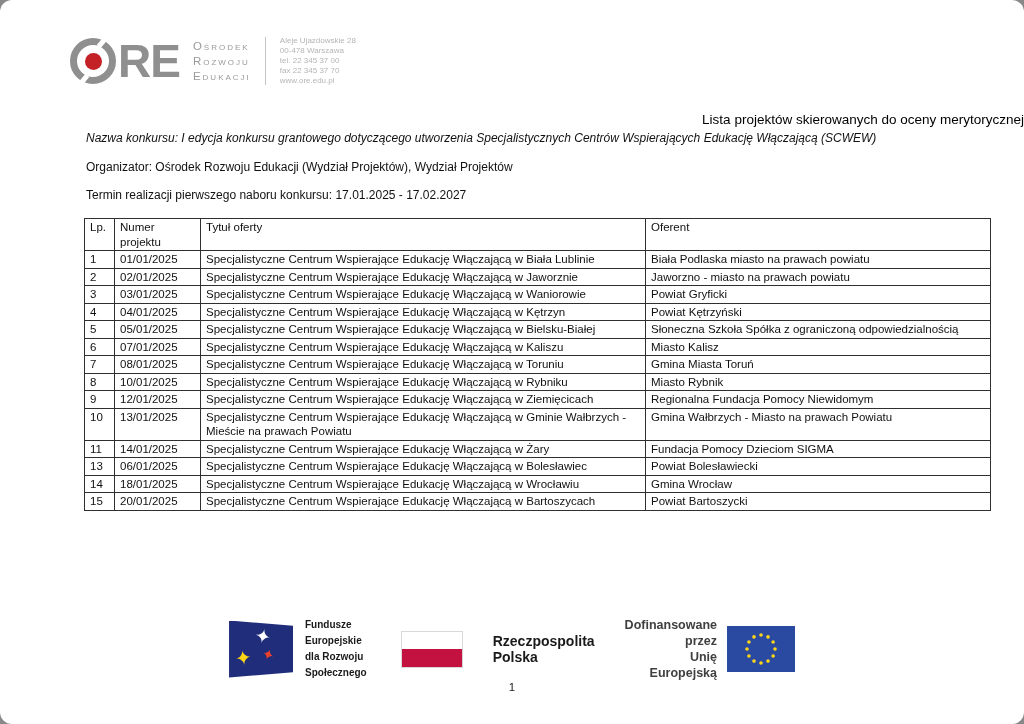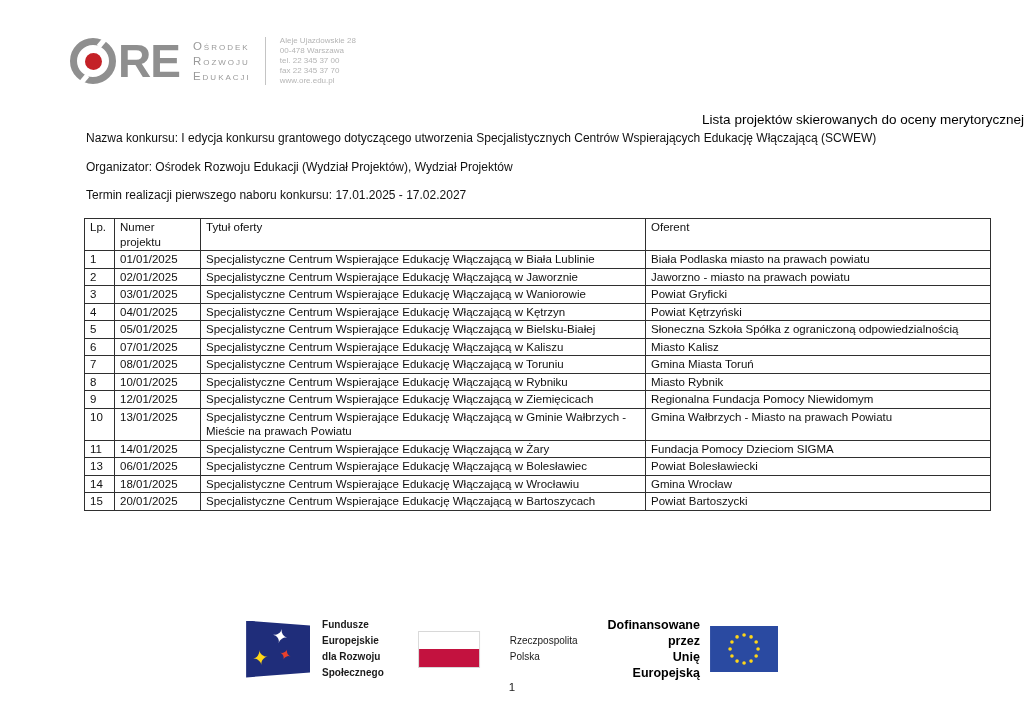--- a/index.html
+++ b/index.html
@@ -1,20 +1,21 @@
 <!DOCTYPE html>
 <html><head>
 <meta charset="utf-8">
 <style>
   * { margin:0; padding:0; box-sizing:border-box; }
   html,body { background:#888; }
   .page {
     position:relative; width:1024px; height:724px; margin:0 auto;
     background:#ffffff; font-family:"Liberation Sans", sans-serif; color:#1a1a1a;
     overflow:hidden;
+    border-radius:12px;
   }
 
   
   .brand { position:absolute; left:70px; top:36px; display:flex; align-items:center; }
   .ore-mark { display:flex; align-items:center; }
   .ore-ring {
     position:relative; width:46px; height:46px; border:7px solid #8f8f8f;
     border-radius:50%; display:inline-block;
   }
   .ore-ring .ore-dot {
@@ -32,21 +33,21 @@
     margin-left:13px; font-variant:small-caps; color:#9a9a9a;
     font-size:11.5px; line-height:15px; letter-spacing:2px; white-space:pre-line;
   }
   .ore-divider { width:1px; height:48px; background:#c4c4c4; margin:0 14px; }
   .ore-address { color:#b5b5b5; font-size:8px; line-height:10px; white-space:pre-line; }
 
   
   .title { position:absolute; top:112px; left:0; width:100%; text-align:right;
            font-size:13.5px; font-weight:normal; color:#000; }
   .meta  { position:absolute; left:86px; width:880px; font-size:12px; color:#111; }
-  .m1 { top:131px; } .m2 { top:160px; } .m3 { top:188px; }
+  .m1 { top:131px;font-style:italic; } .m2 { top:160px; } .m3 { top:188px; }
 
   
   table.projects {
     position:absolute; left:84px; top:218px; width:906px;
     border-collapse:collapse; table-layout:fixed;
     font-size:11.5px; color:#111;
   }
   table.projects th, table.projects td {
     border:1px solid #2f2f2f; padding:1px 5px; text-align:left;
     vertical-align:top; font-weight:normal; line-height:14.5px;
@@ -69,22 +70,22 @@
   .fe-flag .s-white { color:#ffffff; font-size:19px; left:26px; top:6px;  transform:rotate(12deg); }
   .fe-flag .s-yellow{ color:#ffd617; font-size:20px; left:6px;  top:27px; transform:rotate(-8deg); }
   .fe-flag .s-red   { color:#e8412c; font-size:15px; left:33px; top:26px; transform:rotate(20deg); }
   .fe-text { margin-left:12px; font-size:10px; font-weight:bold; color:#1a1a1a; line-height:16px; }
   .pl-flag {
     width:62px; height:37px; margin-left:34px; border:1px solid #d8d8d8; flex:0 0 auto;
     display:flex; flex-direction:column;
   }
   .pl-flag .pl-top { flex:1; background:#ffffff; }
   .pl-flag .pl-bottom { flex:1; background:#c3123f; }
-  .pl-text { margin-left:30px; font-size:10px; font-weight:normal; color:#1a1a1a; line-height:16px; }
-  .fund-text { margin-left:30px; font-size:12.5px; font-weight:bold; color:#000000;
+  .pl-text { margin-left:30px; font-size:14px; font-weight:bold; color:#1a1a1a; line-height:16px; }
+  .fund-text { margin-left:30px; font-size:12.5px; font-weight:bold; color:#404040;
                line-height:16px; text-align:right; }
   .eu-flag { margin-left:10px; flex:0 0 auto; display:block; }
 
   .pageno { position:absolute; top:681px; left:0; width:100%; text-align:center;
             font-size:11.5px; color:#222; }
 </style>
 </head>
 <body>
 
 <div class="page">

